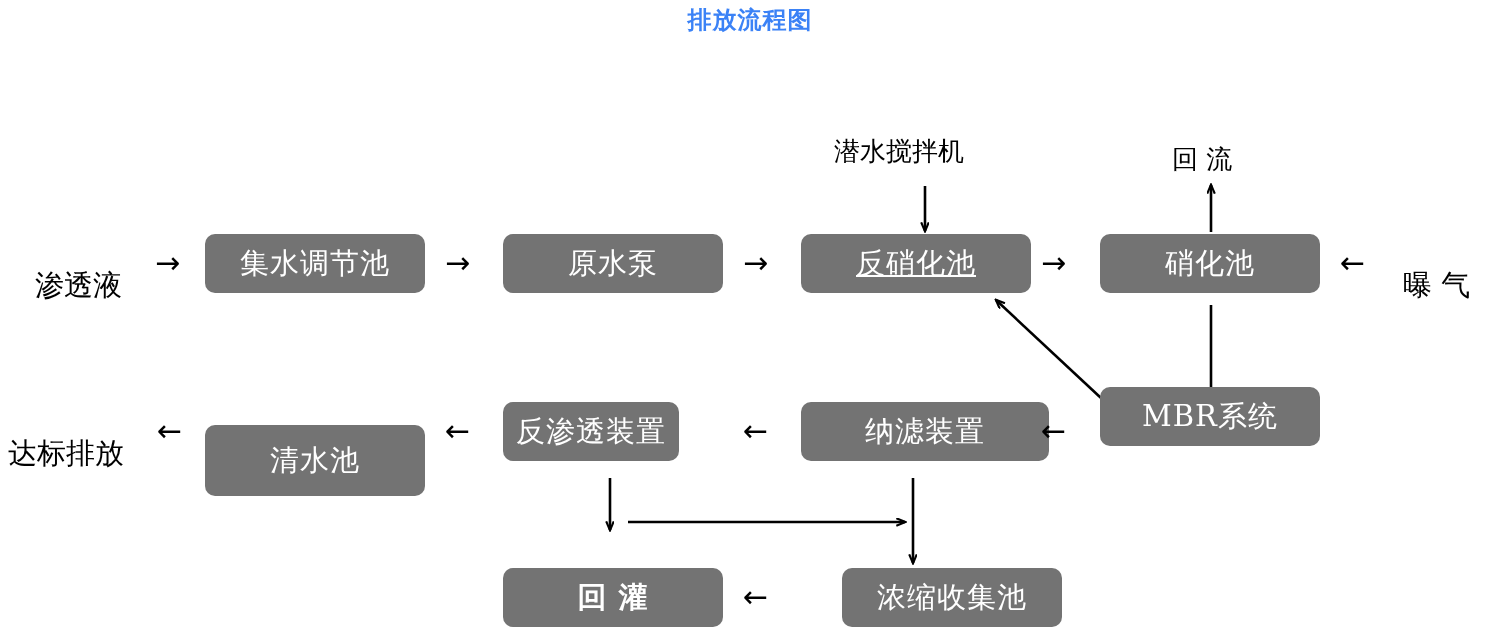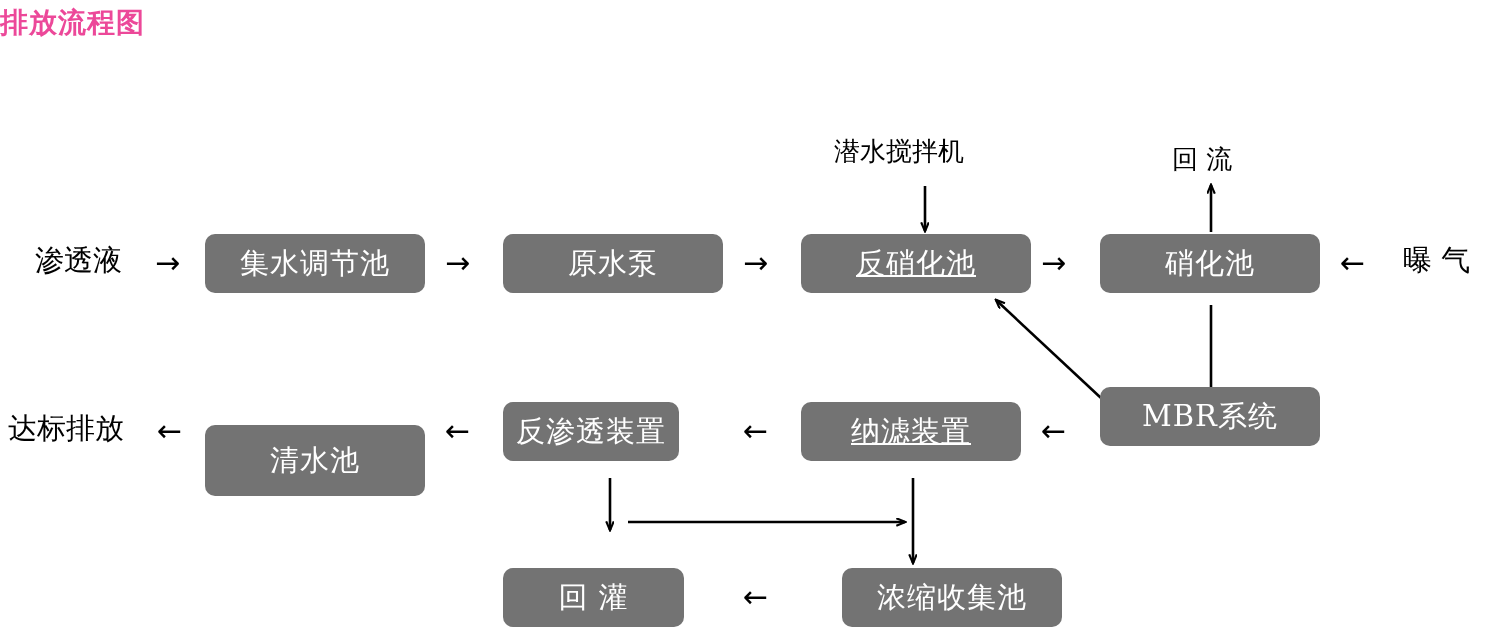--- a/index.html
+++ b/index.html
@@ -25,24 +25,24 @@
     top: 0;
     width: 1500px;
     height: 632px;
     pointer-events: none;
   }
   .title {
     position: absolute;
     left: 0;
     top: 4px;
     width: 1500px;
-    text-align: left;
-    font-size: 28px;
+    text-align: center;
+    font-size: 24px;
     font-weight: bold;
-    color: #ec4899;
+    color: #3b82f6;
     letter-spacing: 1px;
     font-family: "DejaVu Sans", "Liberation Sans", sans-serif;
   }
   .node {
     position: absolute;
     box-sizing: border-box;
     background: #737373;
     color: #ffffff;
     border-radius: 10px;
     display: flex;
@@ -53,20 +53,21 @@
     letter-spacing: 1px;
     white-space: pre;
   }
   .plain-label {
     position: absolute;
     font-size: 29px;
     font-family: "DejaVu Sans", "Liberation Sans", sans-serif;
     color: #000000;
     white-space: pre;
     line-height: 1;
+    margin-top: 25px;
   }
   .annot-label {
     position: absolute;
     font-size: 26px;
     font-family: "DejaVu Sans", "Liberation Sans", sans-serif;
     color: #000000;
     white-space: pre;
     line-height: 1;
   }
   .arrow-glyph {
@@ -132,25 +133,25 @@
   <div class="arrow-glyph" style="left:157px; top:416px;">←</div>
 
   <div class="node" style="left:205px; top:425px; width:220px; height:71px;">清水池</div>
 
   <div class="arrow-glyph" style="left:445px; top:416px;">←</div>
 
   <div class="node" style="left:503px; top:402px; width:176px; height:59px;">反渗透装置</div>
 
   <div class="arrow-glyph" style="left:743px; top:416px;">←</div>
 
-  <div class="node" style="left:801px; top:402px; width:220px; height:59px;text-decoration:underline;">纳滤装置</div>
+  <div class="node" style="left:801px; top:402px; width:248px; height:59px;">纳滤装置</div>
 
   <div class="arrow-glyph" style="left:1041px; top:416px;">←</div>
 
   <div class="node" style="left:1100px; top:387px; width:220px; height:59px;">MBR系统</div>
 
-  <div class="node" style="left:503px; top:568px; width:181px; height:59px;">回 灌</div>
+  <div class="node" style="left:503px; top:568px; width:220px; height:59px;font-weight:bold;">回 灌</div>
 
   <div class="arrow-glyph" style="left:743px; top:582px;">←</div>
 
   <div class="node" style="left:801px; top:568px; width:220px; height:59px;margin-left:41px;">浓缩收集池</div>
 
 </div>
 
 </body></html>

